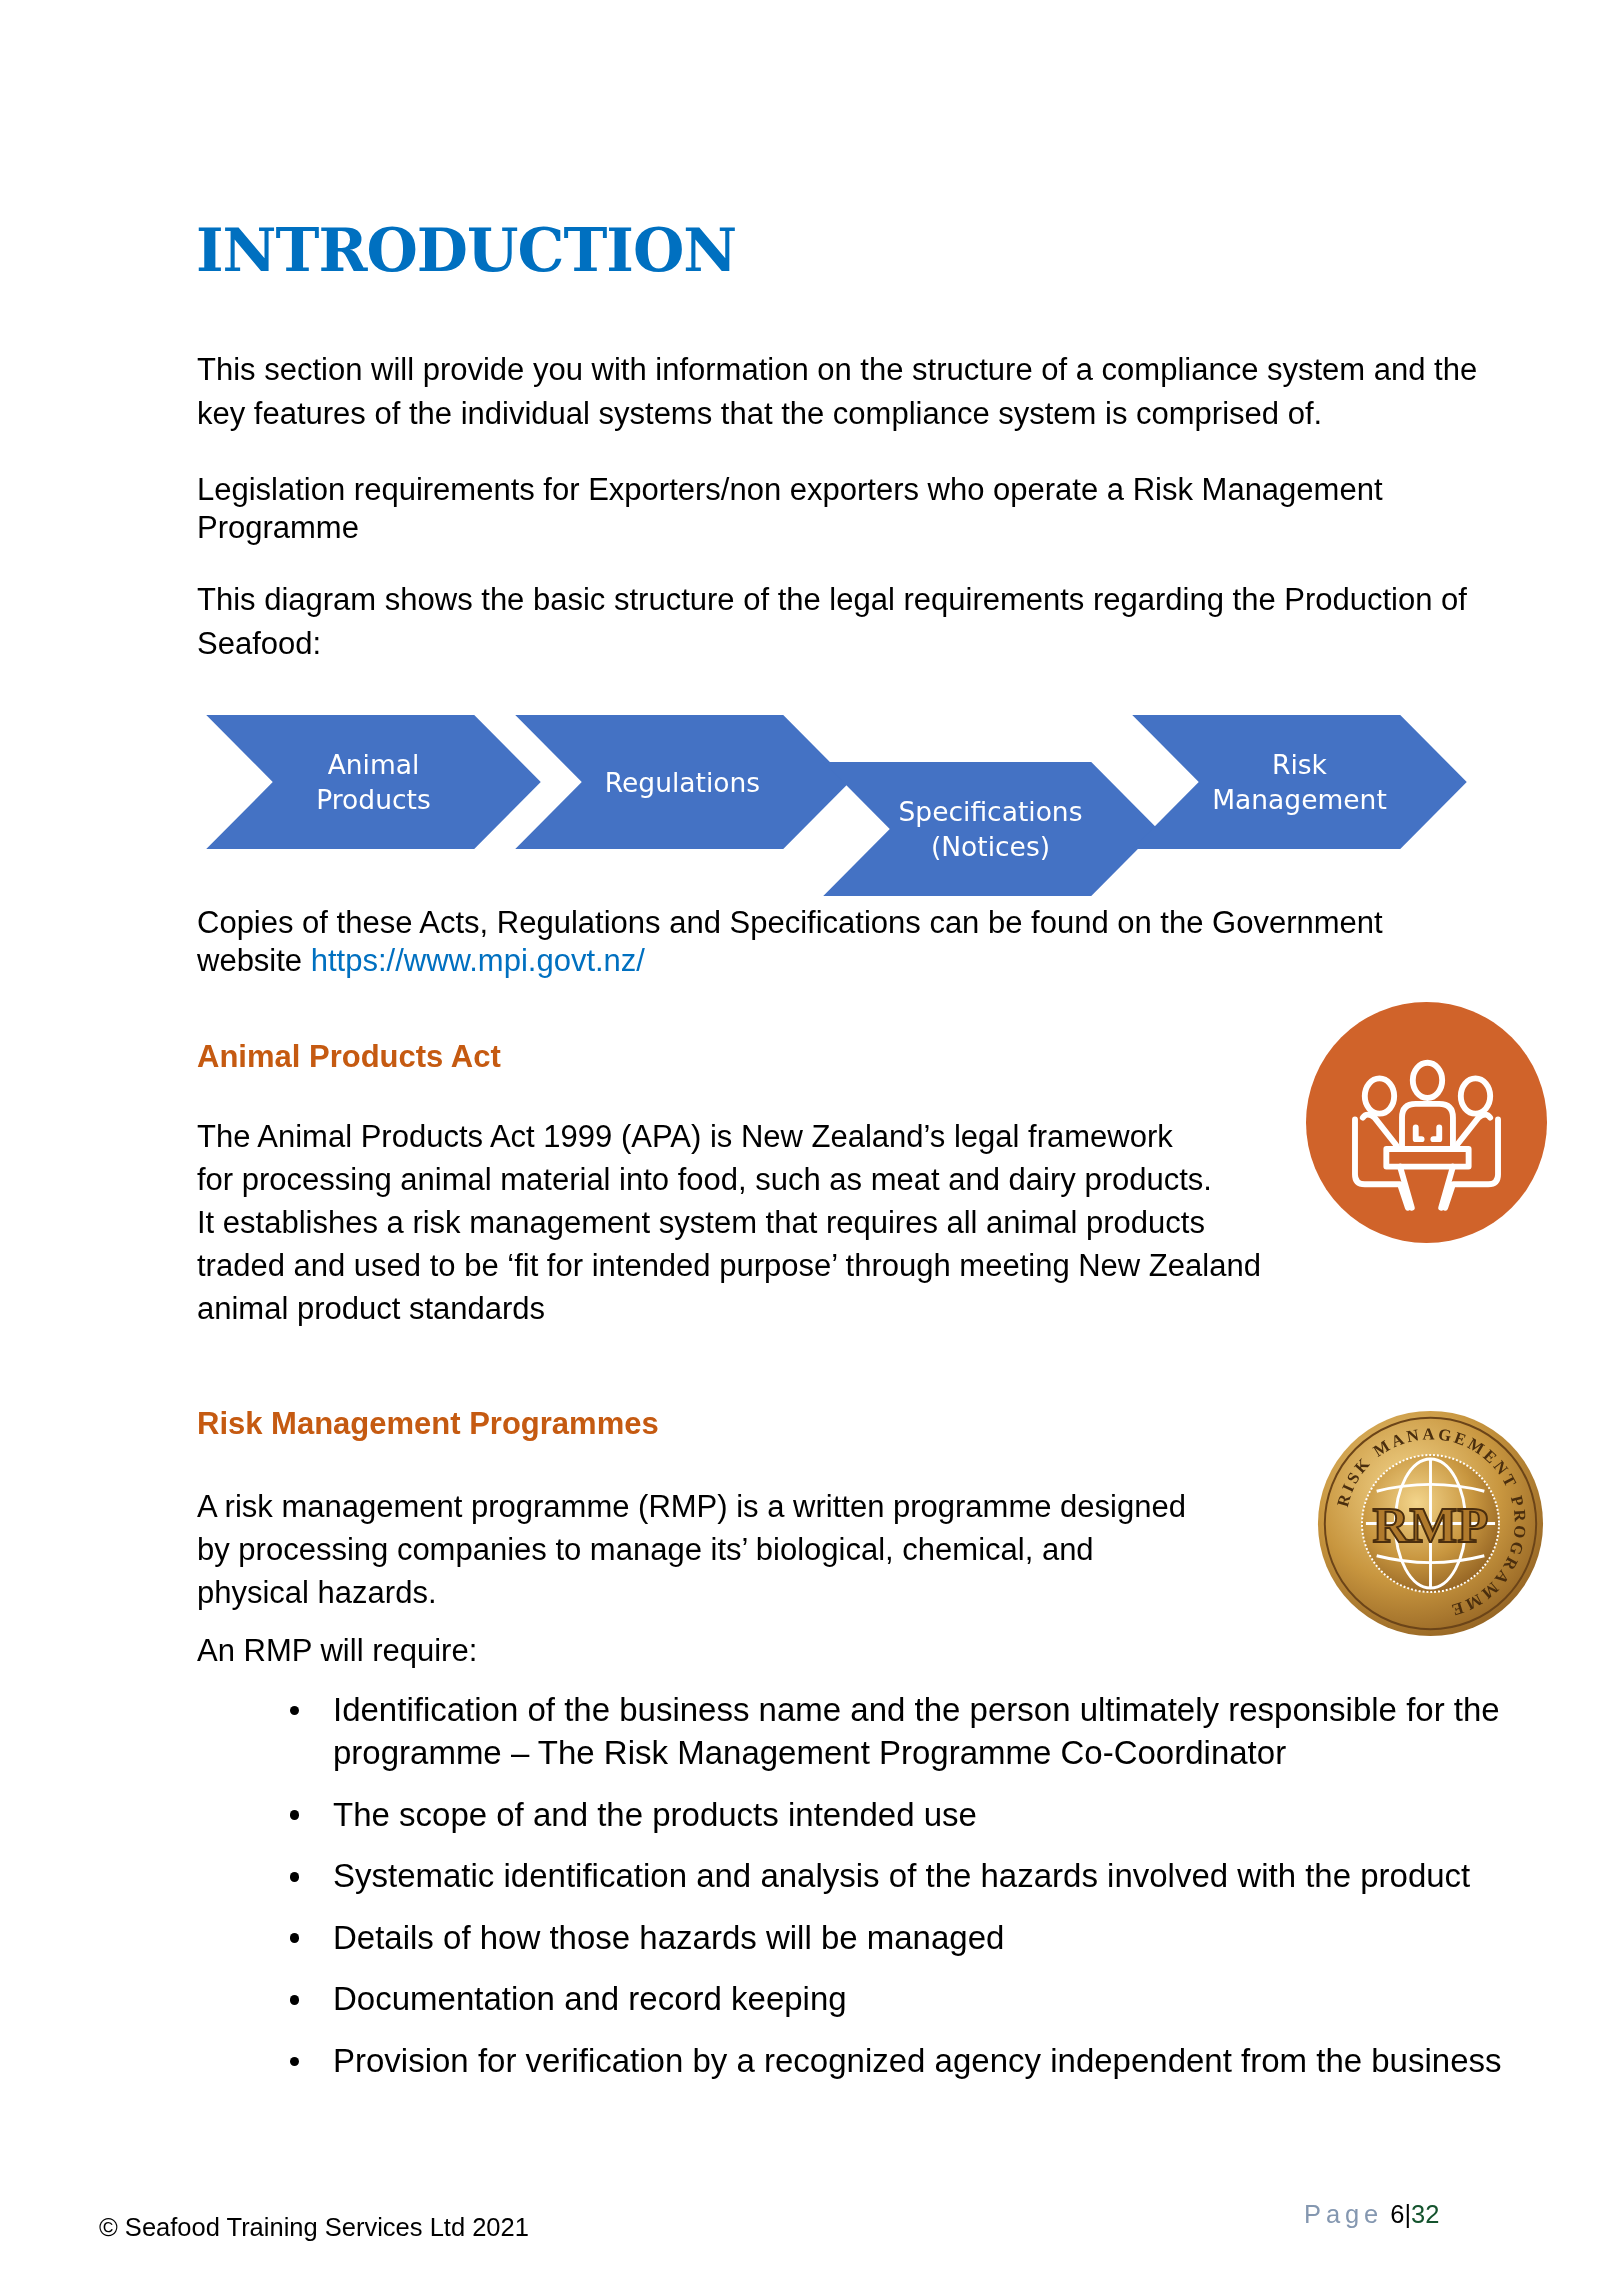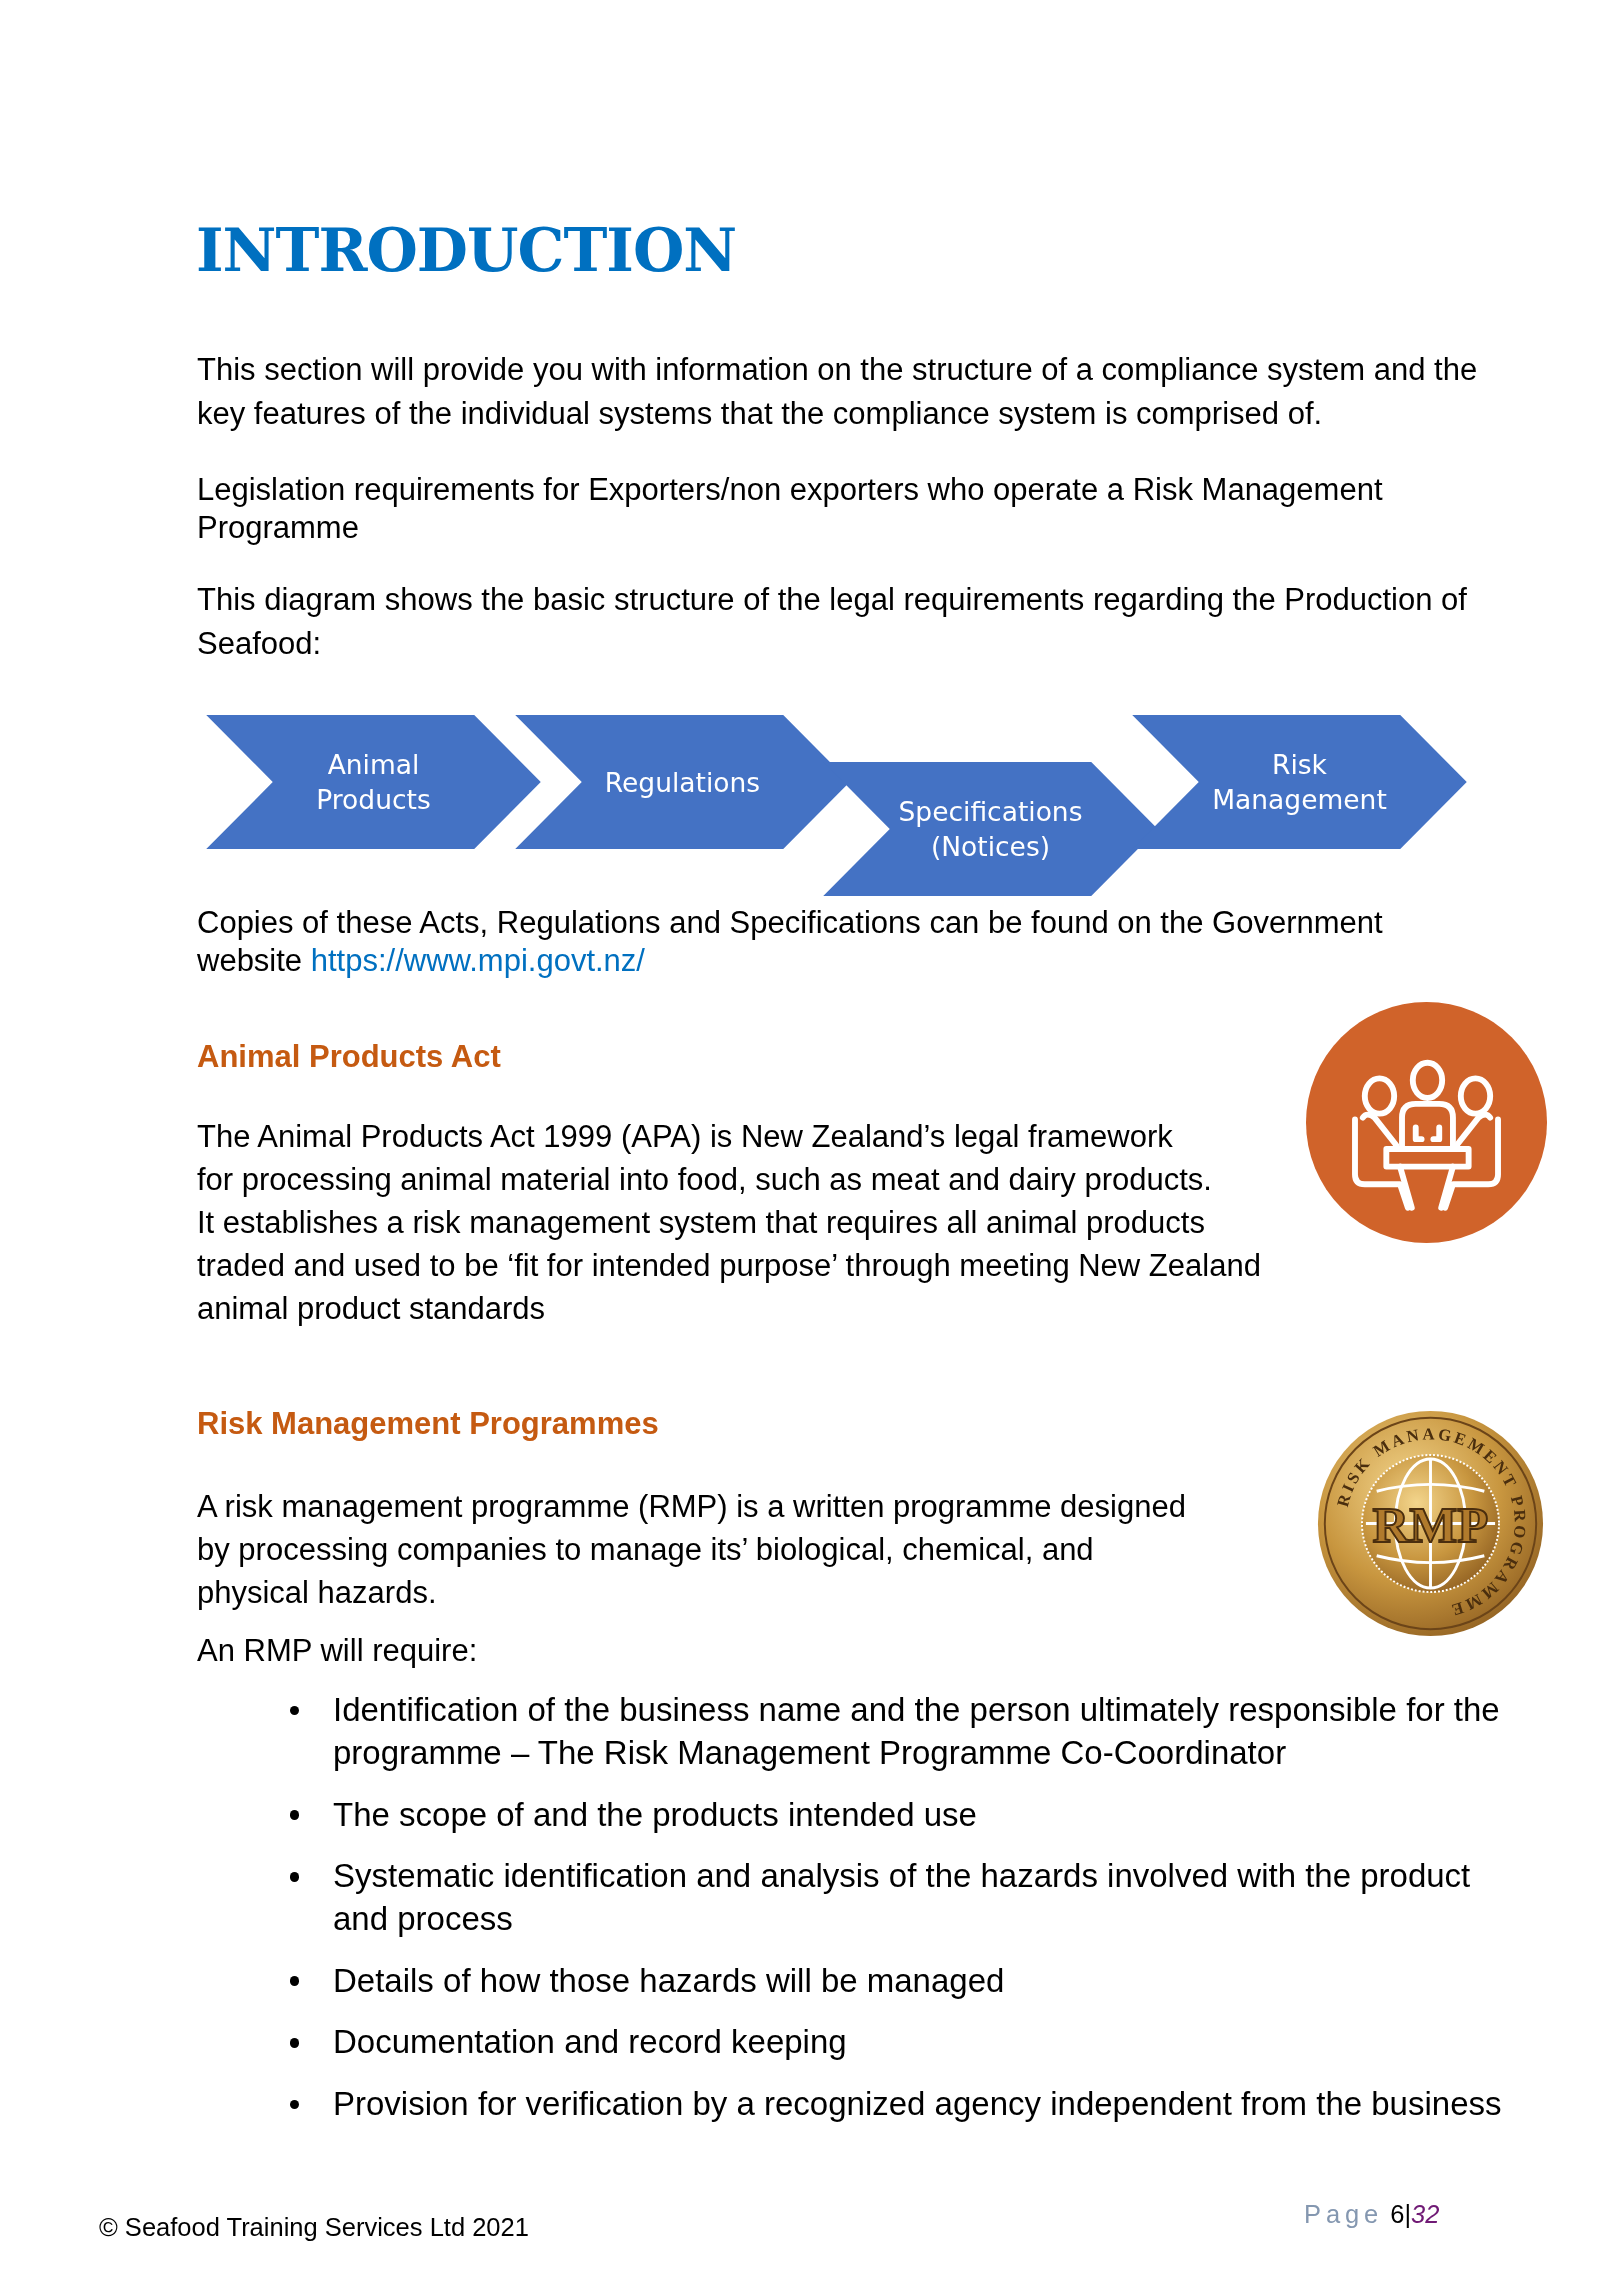--- a/index.html
+++ b/index.html
@@ -19,21 +19,21 @@
                 font-family: "DejaVu Sans", sans-serif; font-size: 26.5px; line-height: 35px; }
   .bullets { left: 274px; top: 1688px; width: 1274px; margin: 0; padding: 0; list-style: none; font-size: 33px; }
   .bullets li { position: relative; padding-left: 59px; line-height: 43px; margin-bottom: 18.6px; }
   .bullets li .dot { position: absolute; left: 15.7px; top: 17.6px; width: 9.8px; height: 9.8px;
                      border-radius: 50%; background: #000; }
   .footer-left { left: 99px; top: 2213px; font-size: 25.5px; }
   .footer-right { left: 1304px; top: 2200px; font-size: 25.5px; }
   .pg-label { color: #8497B0; letter-spacing: 4.9px; }
   .pg-num { color: #000; }
   .pg-sep { color: #000; }
-  .pg-total { color: #701a75; font-style: italic; }
+  .pg-total { color: #14532d; }
 </style>
 </head>
 <body>
 
 <div class="abs title">INTRODUCTION</div>
 
 <div class="abs p" style="top:348px;">
   <div>This section will provide you with information on the structure of a compliance system and the</div>
   <div>key features of the individual systems that the compliance system is comprised of.</div>
 </div>
@@ -171,21 +171,20 @@
       <div>Identification of the business name and the person ultimately responsible for the</div>
       <div>programme – The Risk Management Programme Co-Coordinator</div>
     </li>
   <li>
       <span class="dot"></span>
       <div>The scope of and the products intended use</div>
     </li>
   <li>
       <span class="dot"></span>
       <div>Systematic identification and analysis of the hazards involved with the product</div>
-      <div>and process</div>
     </li>
   <li>
       <span class="dot"></span>
       <div>Details of how those hazards will be managed</div>
     </li>
   <li>
       <span class="dot"></span>
       <div>Documentation and record keeping</div>
     </li>
   <li style="margin-top:5.9px;">

